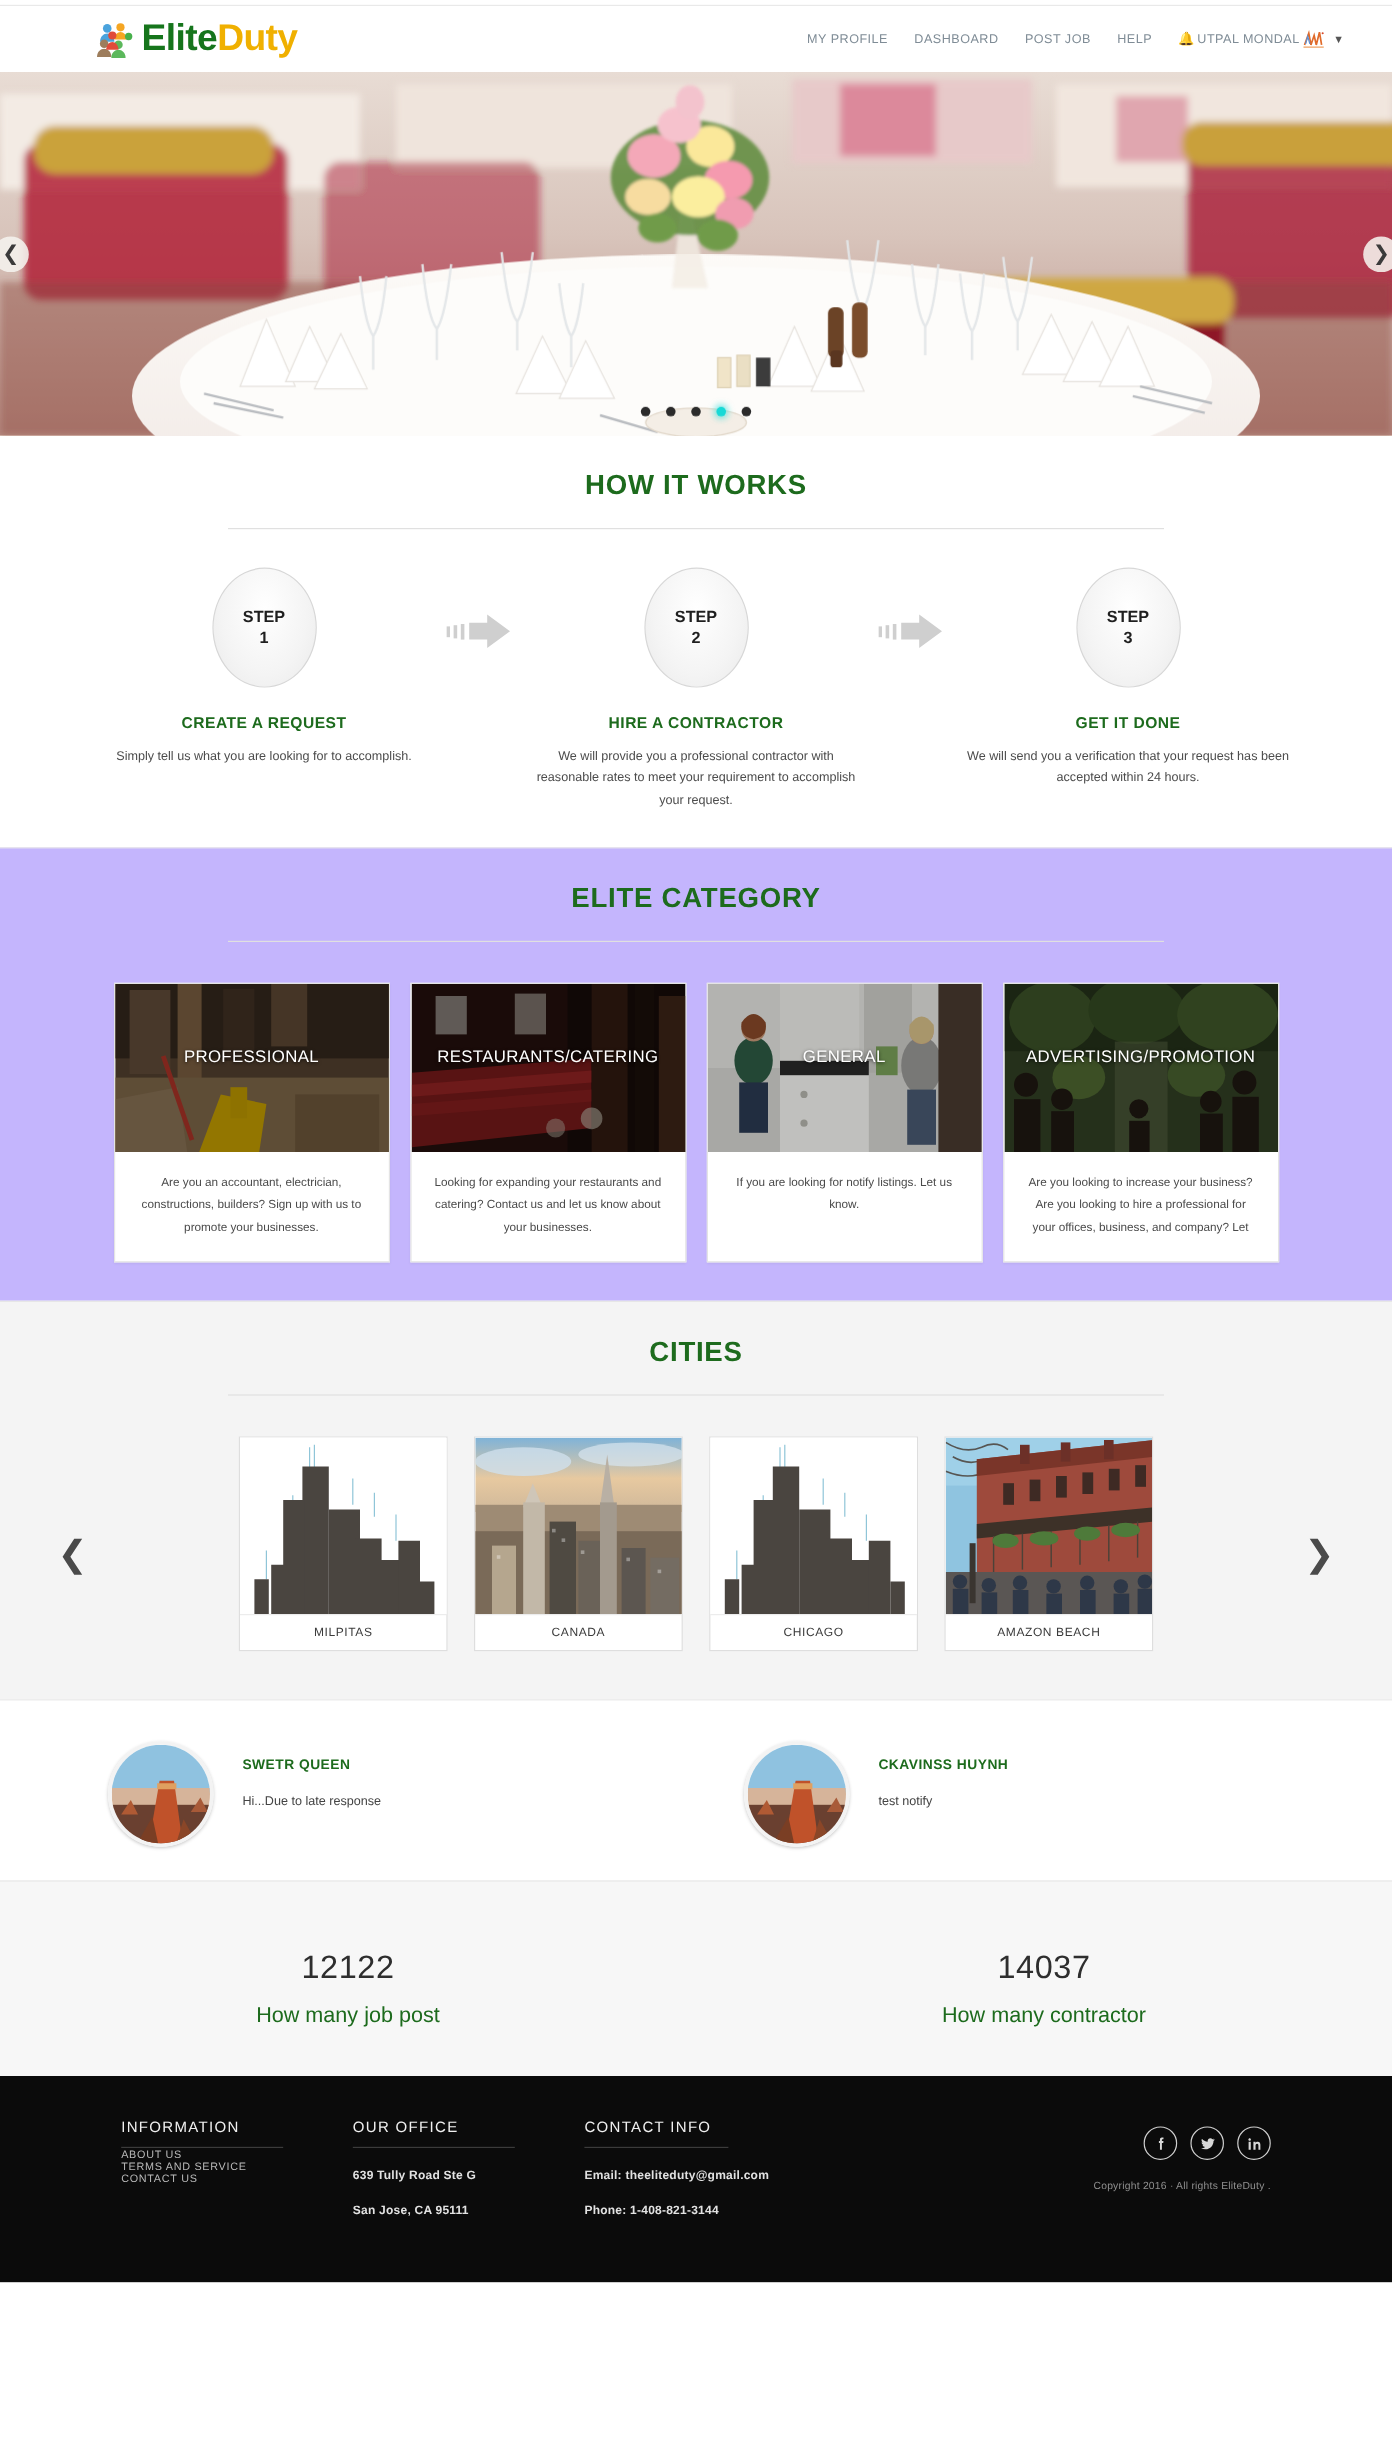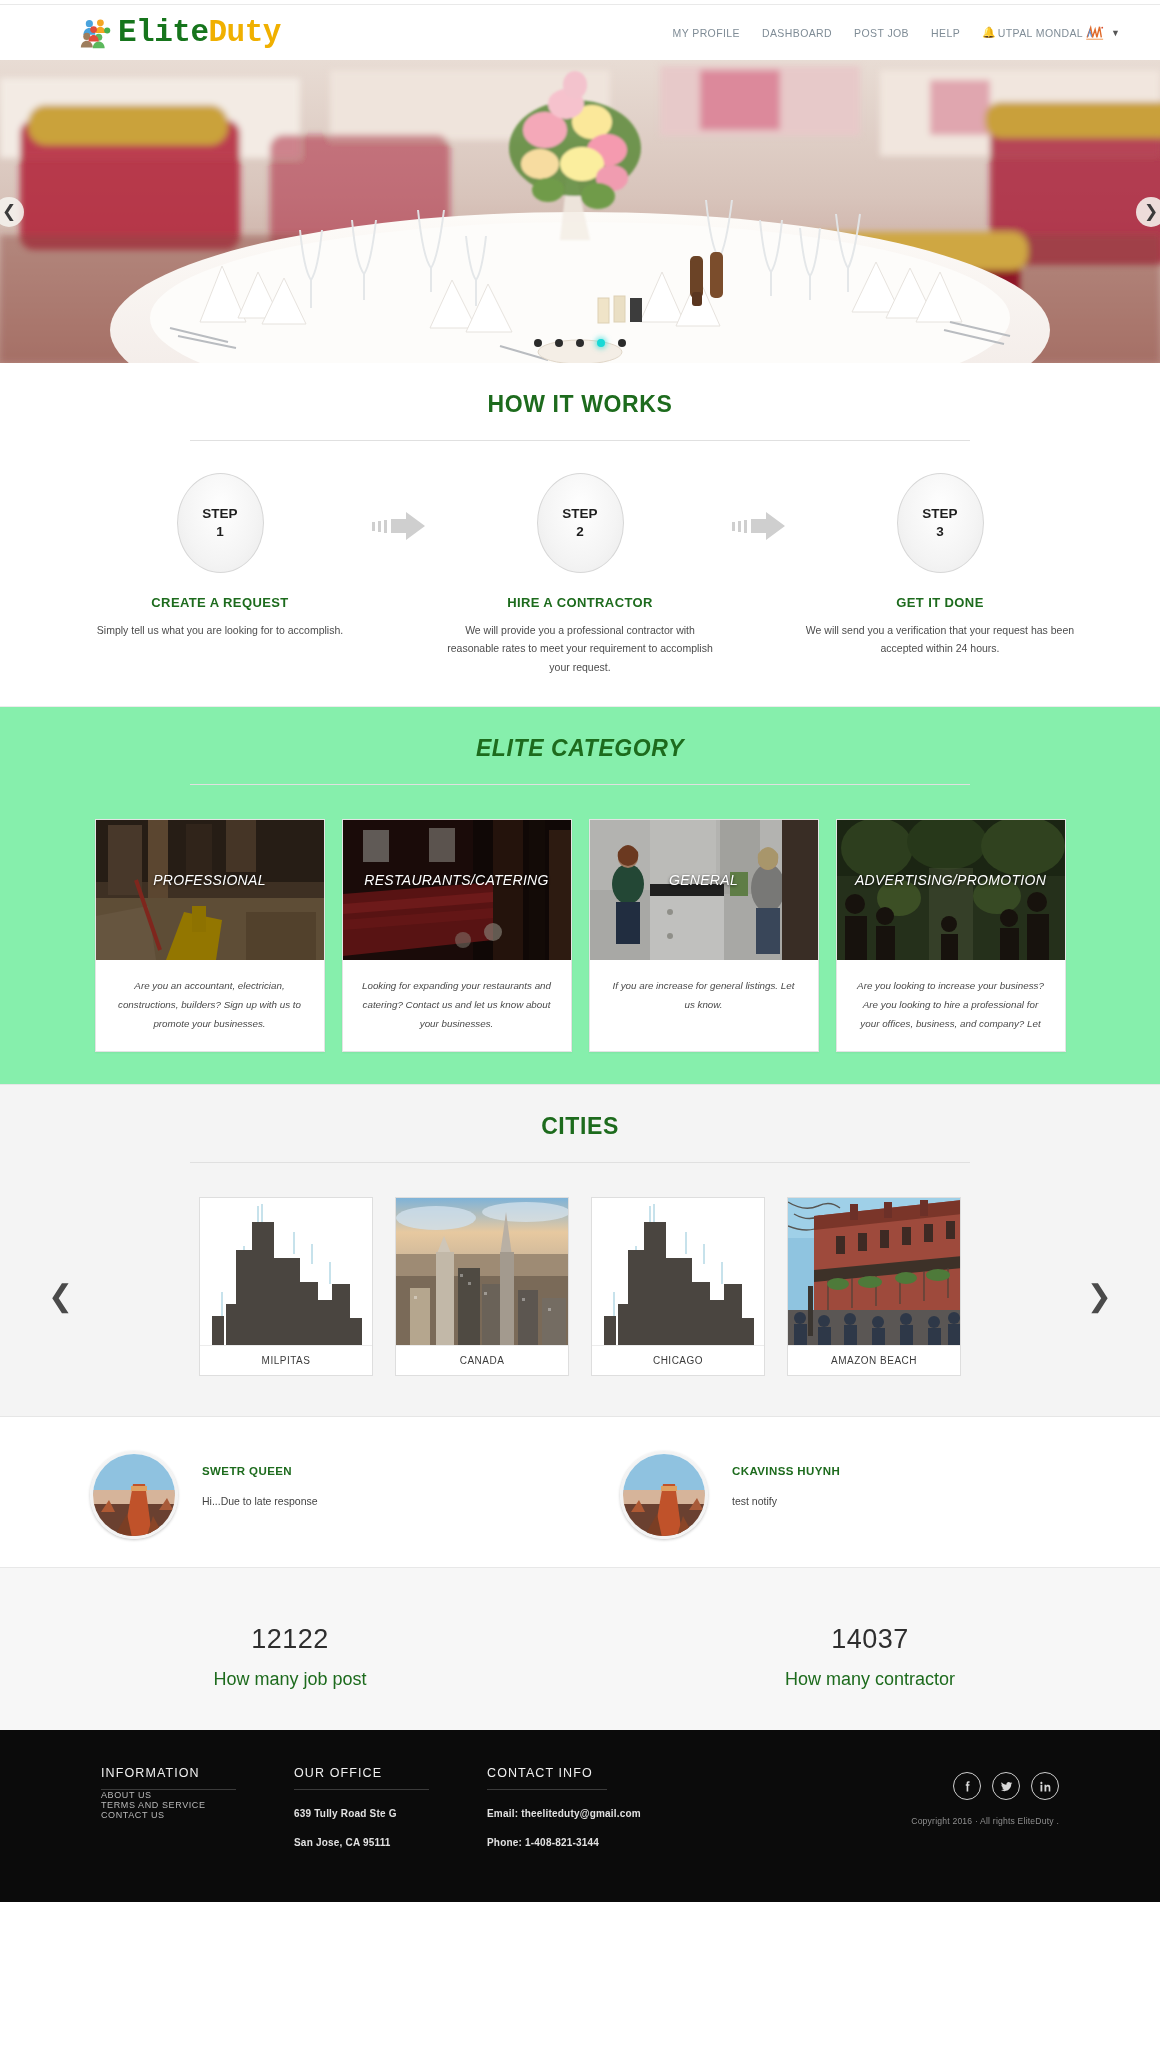--- a/index.html
+++ b/index.html
@@ -18,21 +18,21 @@
     border-bottom: 1px solid #e9e9e9;
   }
   .header {
     height: 55px;
     background: #ffffff;
     display: flex;
     align-items: center;
     padding: 0 40px 0 80px;
     position: relative;
   }
-  .logo-wrap { display: flex; align-items: center; gap: 4px; font-family: Liberation Mono, monospace; }
+  .logo-wrap { display: flex; align-items: flex-start; gap: 4px; }
   .logo-icon { width: 34px; height: 34px; position: relative; flex: none; }
   .logo-text {
     font-size: 31px;
     font-weight: bold;
     letter-spacing: -0.5px;
     line-height: 1;
   }
   .logo-elite { color: #16751c; }
   .logo-duty { color: #f0b000; }
 
@@ -142,21 +142,21 @@
     padding: 0 4px;
   }
   .step-arrow {
     width: 80px;
     display: flex; align-items: center; justify-content: center;
     margin-top: 38px;
     flex: none;
   }
 
   
-  .elite-category { background: #86efac; border-top: 1px solid #ececec; padding-bottom: 32px; font-style: italic; }
+  .elite-category { background: #c4b5fd; border-top: 1px solid #ececec; padding-bottom: 32px; }
   .cat-grid {
     display: flex;
     justify-content: center;
     gap: 17px;
     padding: 34px 85px 0;
   }
   .cat-card {
     width: 230px;
     background: #fff;
     border: 1px solid #e4e4e4;
@@ -605,21 +605,21 @@
             <ellipse cx="178" cy="68" rx="17" ry="24" fill="#9a9a98"></ellipse>
             <circle cx="178" cy="40" r="10" fill="#d8a884"></circle>
             <path d="M168 34 q10 -14 20 0 q2 14 -10 16 q-12 -2 -10 -16" fill="#d8c08a"></path>
             <rect x="166" y="88" width="24" height="46" fill="#4a5a72"></rect>
             <rect x="140" y="52" width="18" height="24" fill="#7aa05a"></rect>
             <rect x="192" y="0" width="38" height="140" fill="#4a3a30"></rect>
             <rect x="0" y="0" width="230" height="140" fill="#000" opacity="0.22"></rect>
           </svg>
           <div class="cat-img-label">GENERAL</div>
         </div>
-        <div class="cat-body">If you are increase for general listings. Let us know.</div>
+        <div class="cat-body">If you are looking for notify listings. Let us know.</div>
       </div>
 
       <div class="cat-card">
         <div class="cat-img">
           <svg width="230" height="140" viewBox="0 0 230 140" preserveAspectRatio="none">
             <rect width="230" height="140" fill="#3a4a2a"></rect>
             <rect x="0" y="0" width="230" height="56" fill="#2a3a1e"></rect>
             <ellipse cx="40" cy="28" rx="36" ry="30" fill="#46602e"></ellipse>
             <ellipse cx="110" cy="22" rx="40" ry="28" fill="#3d5628"></ellipse>
             <ellipse cx="186" cy="26" rx="42" ry="30" fill="#4a6630"></ellipse>

